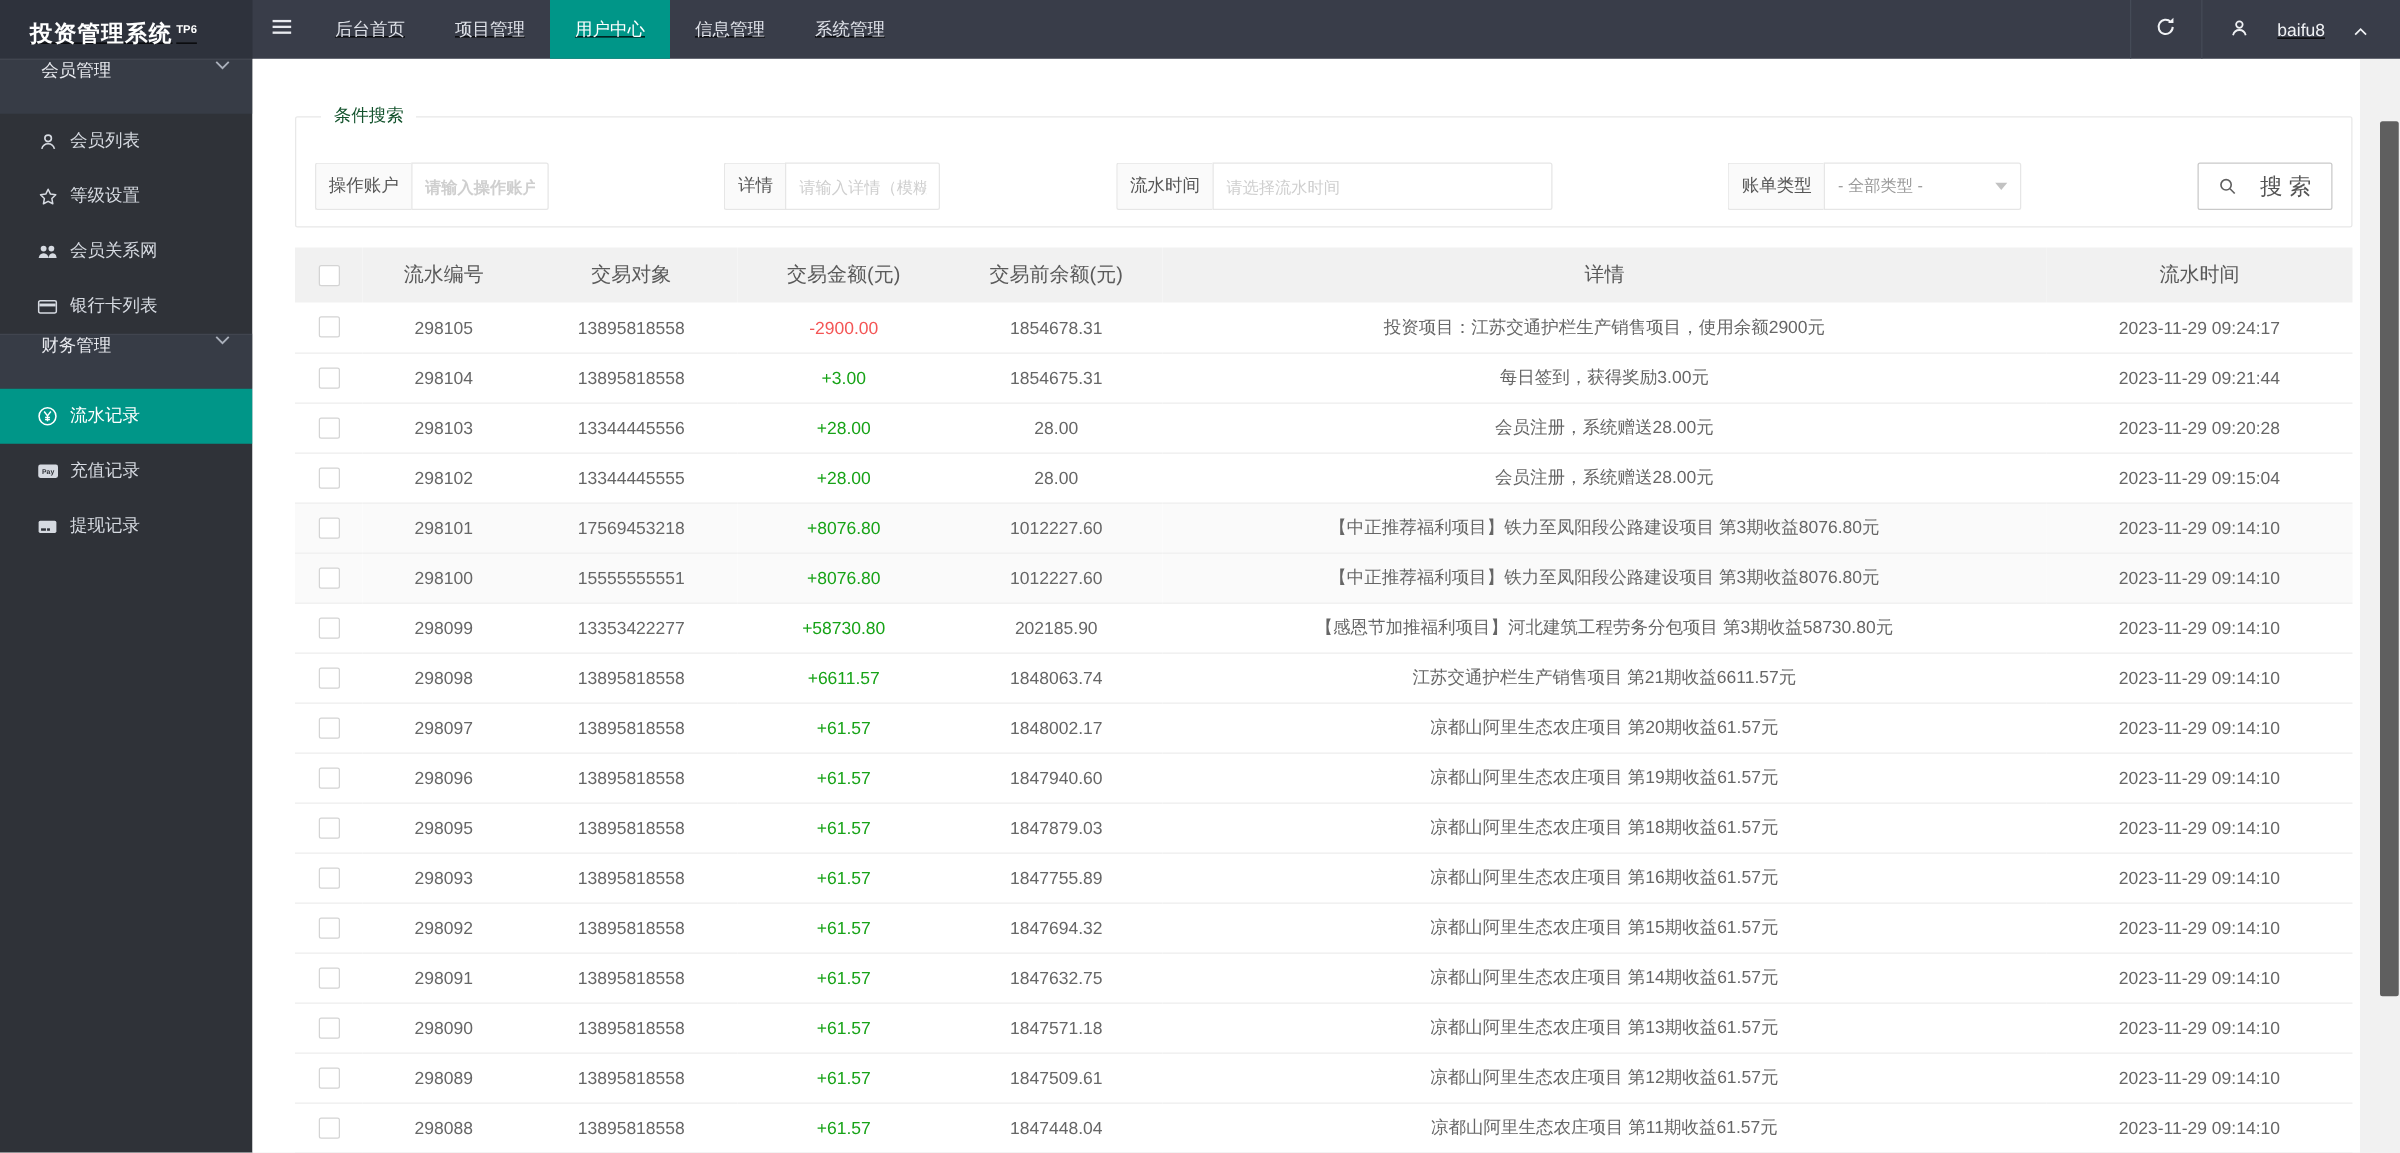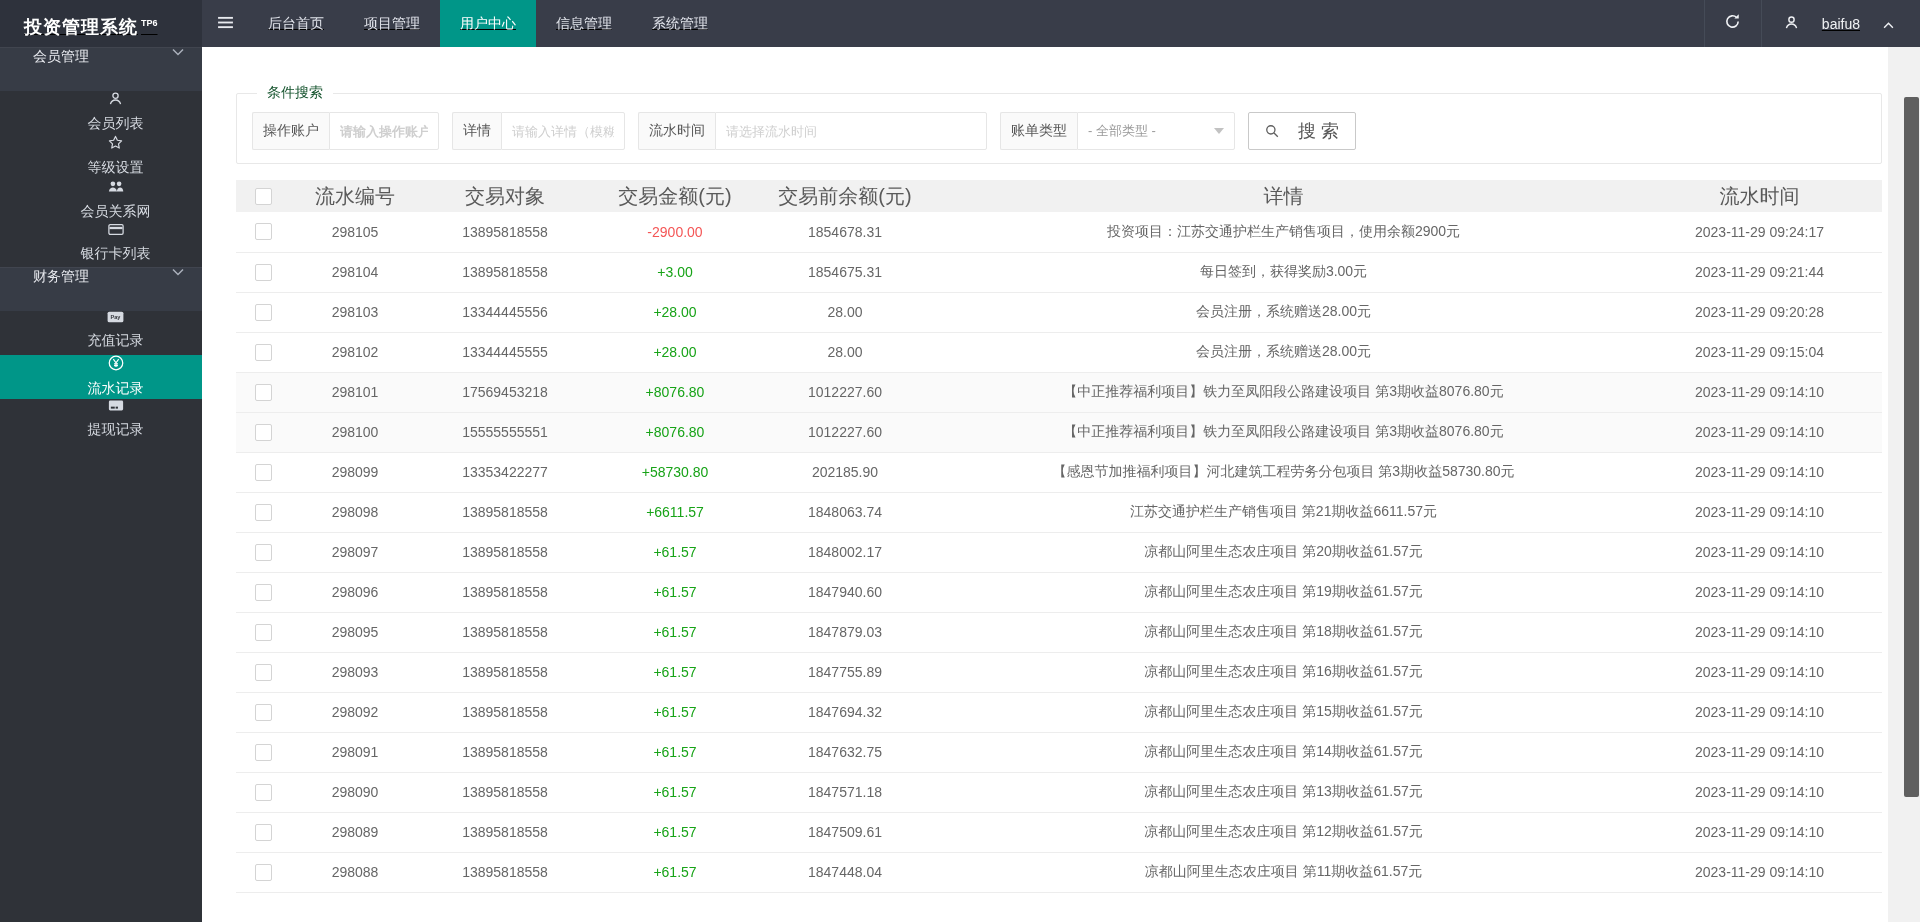--- a/index.html
+++ b/index.html
@@ -25,34 +25,34 @@
     color:#f0f2f5; font-size:14px; cursor:pointer; }
 
   
   .sidebar { position:absolute; left:0; top:47px; width:202px; height:875px;
     background:#2F3238; }
   .side-section-header { height:44px; display:flex; padding:0 18px 0 33px;
     background:#373C46; color:#E8EAEF; font-size:14px; cursor:pointer;
     border-top:1px solid rgba(255,255,255,0.05); }
   .side-section-header .chev { margin-left:auto; color:#aab0bb; display:flex; }
   .side-item { height:44px; display:flex; align-items:center; gap:9px; padding-left:29px;
-    color:#D6DAE1; font-size:14px; cursor:pointer;flex-direction:column; }
+    color:#D6DAE1; font-size:14px; cursor:pointer; }
   .side-item.active { background:#009688; color:#fff; }
   .side-icon { display:flex; align-items:center; width:18px; justify-content:center; }
 
   
   .main { position:absolute; left:202px; top:47px; width:1686px; height:875px;
     background:#fff; }
   .content { margin-left:34px; width:1646px; }
 
   
   fieldset.search { margin-top:37px; border:1px solid #e8e8e8; border-radius:2px;
     padding:10px 15px 13px 15px; }
   fieldset.search legend { margin-left:5px; padding:0 10px; font-size:14px; color:#14532d; }
-  .search-row { display:flex; align-items:center; gap:13px; margin-top:0; }
+  .search-row { display:flex; align-items:center; gap:13px; margin-top:18px;justify-content:space-between; }
   .in-group { display:inline-flex; align-items:stretch; height:38px; }
   .in-group .lab { background:#fafafa; border:1px solid #e6e6e6; border-right:none;
     padding:0 10px; font-size:14px; color:#565656; display:flex; align-items:center;
     white-space:nowrap; border-radius:2px 0 0 2px; }
   .in-group input { border:1px solid #e6e6e6; border-radius:0 2px 2px 0; padding:0 10px;
     font-size:13px; color:#666; outline:none; font-family:inherit; }
   .in-group input::placeholder { color:#cfcfcf; }
   .in-account input { width:110px;font-weight:bold; }
   .in-detail  input { width:124px; }
   .in-time    input { width:272px; }
@@ -60,21 +60,21 @@
     display:flex; align-items:center; font-size:13px; color:#9a9a9a; cursor:pointer;
     background:#fff; }
   .sel .caret { margin-left:auto; color:#c2c2c2; display:flex; }
   .btn-search { height:38px; padding:0 16px; background:#fff; border:1px solid #c9c9c9;
     border-radius:2px; display:inline-flex; align-items:center; gap:19px; font-size:18px;
     color:#555; cursor:pointer; font-family:inherit; }
   .btn-search .ic { display:flex; color:#5f5f5f; }
 
   
   table.flow { margin-top:16px; width:1646px; border-collapse:collapse; table-layout:fixed; }
-  table.flow th { height:32px; background:#f1f1f1; font-weight:400; font-size:20px;
+  table.flow th { height:44px; background:#f1f1f1; font-weight:400; font-size:16px;
     color:#5a5a5a; text-align:center; }
   table.flow td { height:40px; border-bottom:1px solid #ededed; font-size:14px; color:#666;
     text-align:center; white-space:nowrap; overflow:hidden; }
   tr.shaded td { background:#fafafa; }
   td.amt.pos { color:#17a317; }
   td.amt.neg { color:#f45656; }
   .cbx { width:17px; height:17px; border:1px solid #d4d4d4; border-radius:2px; background:#fff;
     margin:0 auto; cursor:pointer; }
 
   
@@ -171,37 +171,37 @@
     <span>银行卡列表</span>
   </div>
   <div class="side-section-header">
     <span>财务管理</span>
     <span class="chev">
         <svg viewBox="0 0 12 8" width="12" height="8">
           <path d="M1 1.5l5 5 5-5" fill="none" stroke="currentColor" stroke-width="1.5"></path>
         </svg>
       </span>
   </div>
+  <div class="side-item active">
+    <span class="side-icon">
+        <svg viewBox="0 0 18 18" width="16" height="16">
+          <circle cx="9" cy="9" r="7.6" fill="none" stroke="currentColor" stroke-width="1.4"></circle>
+          <path d="M6 4.7l3 4 3-4M9 8.7v4.8M6.8 10h4.4M6.8 11.9h4.4" fill="none" stroke="currentColor" stroke-width="1.3"></path>
+        </svg>
+      </span>
+    <span>流水记录</span>
+  </div>
   <div class="side-item">
     <span class="side-icon">
         <svg viewBox="0 0 20 14" width="17" height="12">
           <rect x="0.7" y="0.7" width="18.6" height="12.6" rx="2" fill="currentColor"></rect>
           <text x="10" y="9.6" font-size="6.5" text-anchor="middle" fill="#2F3238" font-weight="bold">Pay</text>
         </svg>
       </span>
     <span>充值记录</span>
-  </div>
-  <div class="side-item active">
-    <span class="side-icon">
-        <svg viewBox="0 0 18 18" width="16" height="16">
-          <circle cx="9" cy="9" r="7.6" fill="none" stroke="currentColor" stroke-width="1.4"></circle>
-          <path d="M6 4.7l3 4 3-4M9 8.7v4.8M6.8 10h4.4M6.8 11.9h4.4" fill="none" stroke="currentColor" stroke-width="1.3"></path>
-        </svg>
-      </span>
-    <span>流水记录</span>
   </div>
   <div class="side-item">
     <span class="side-icon">
         <svg viewBox="0 0 18 14" width="16" height="13">
           <rect x="1" y="1.5" width="16" height="11" rx="1.5" fill="currentColor"></rect>
           <rect x="3.2" y="8.3" width="4.4" height="2.2" fill="#2F3238"></rect>
           <rect x="8.6" y="8.3" width="2.6" height="2.2" fill="#2F3238"></rect>
         </svg>
       </span>
     <span>提现记录</span>

